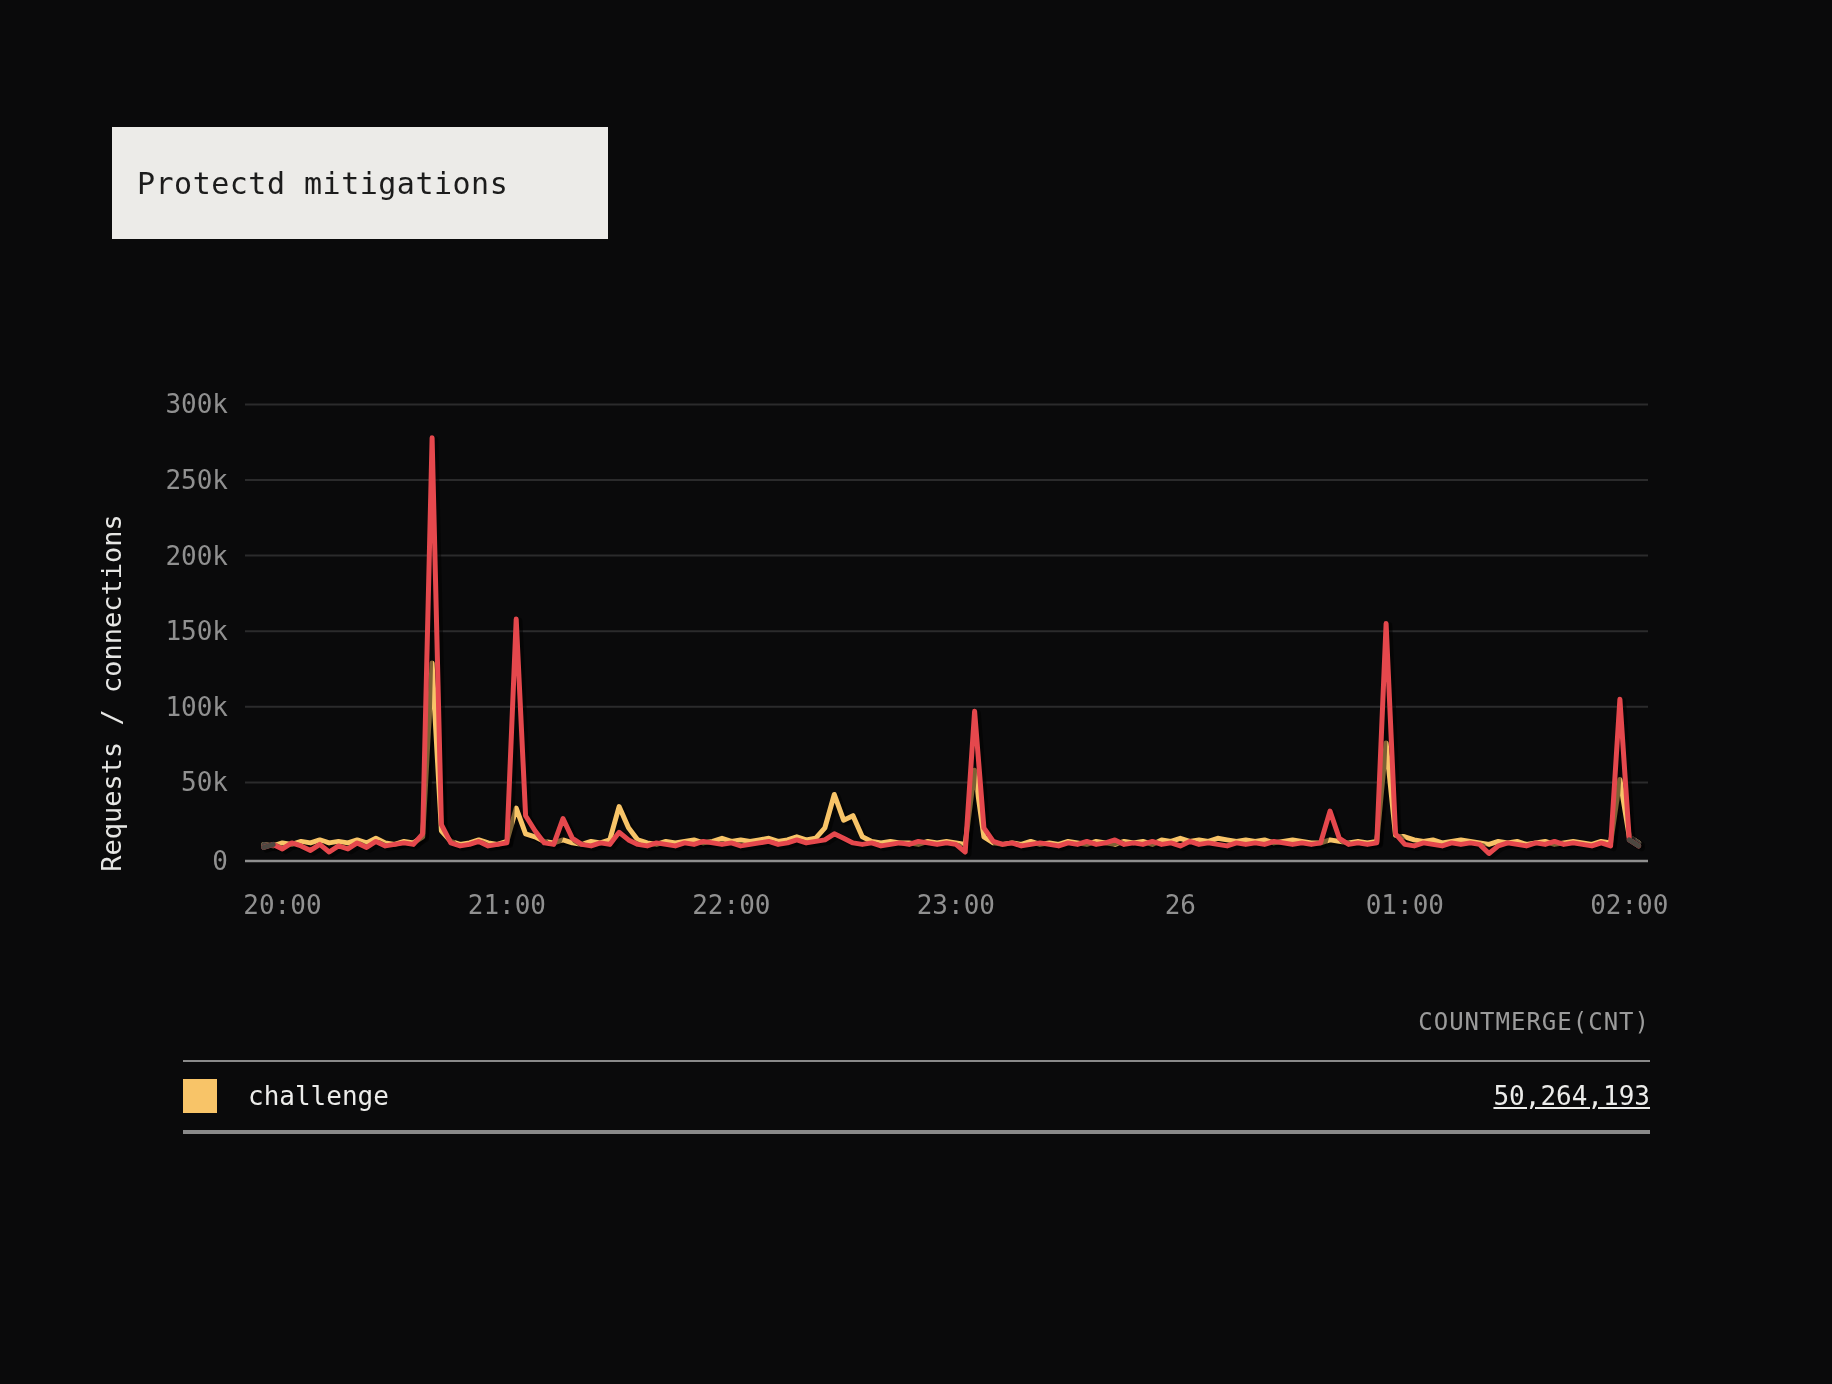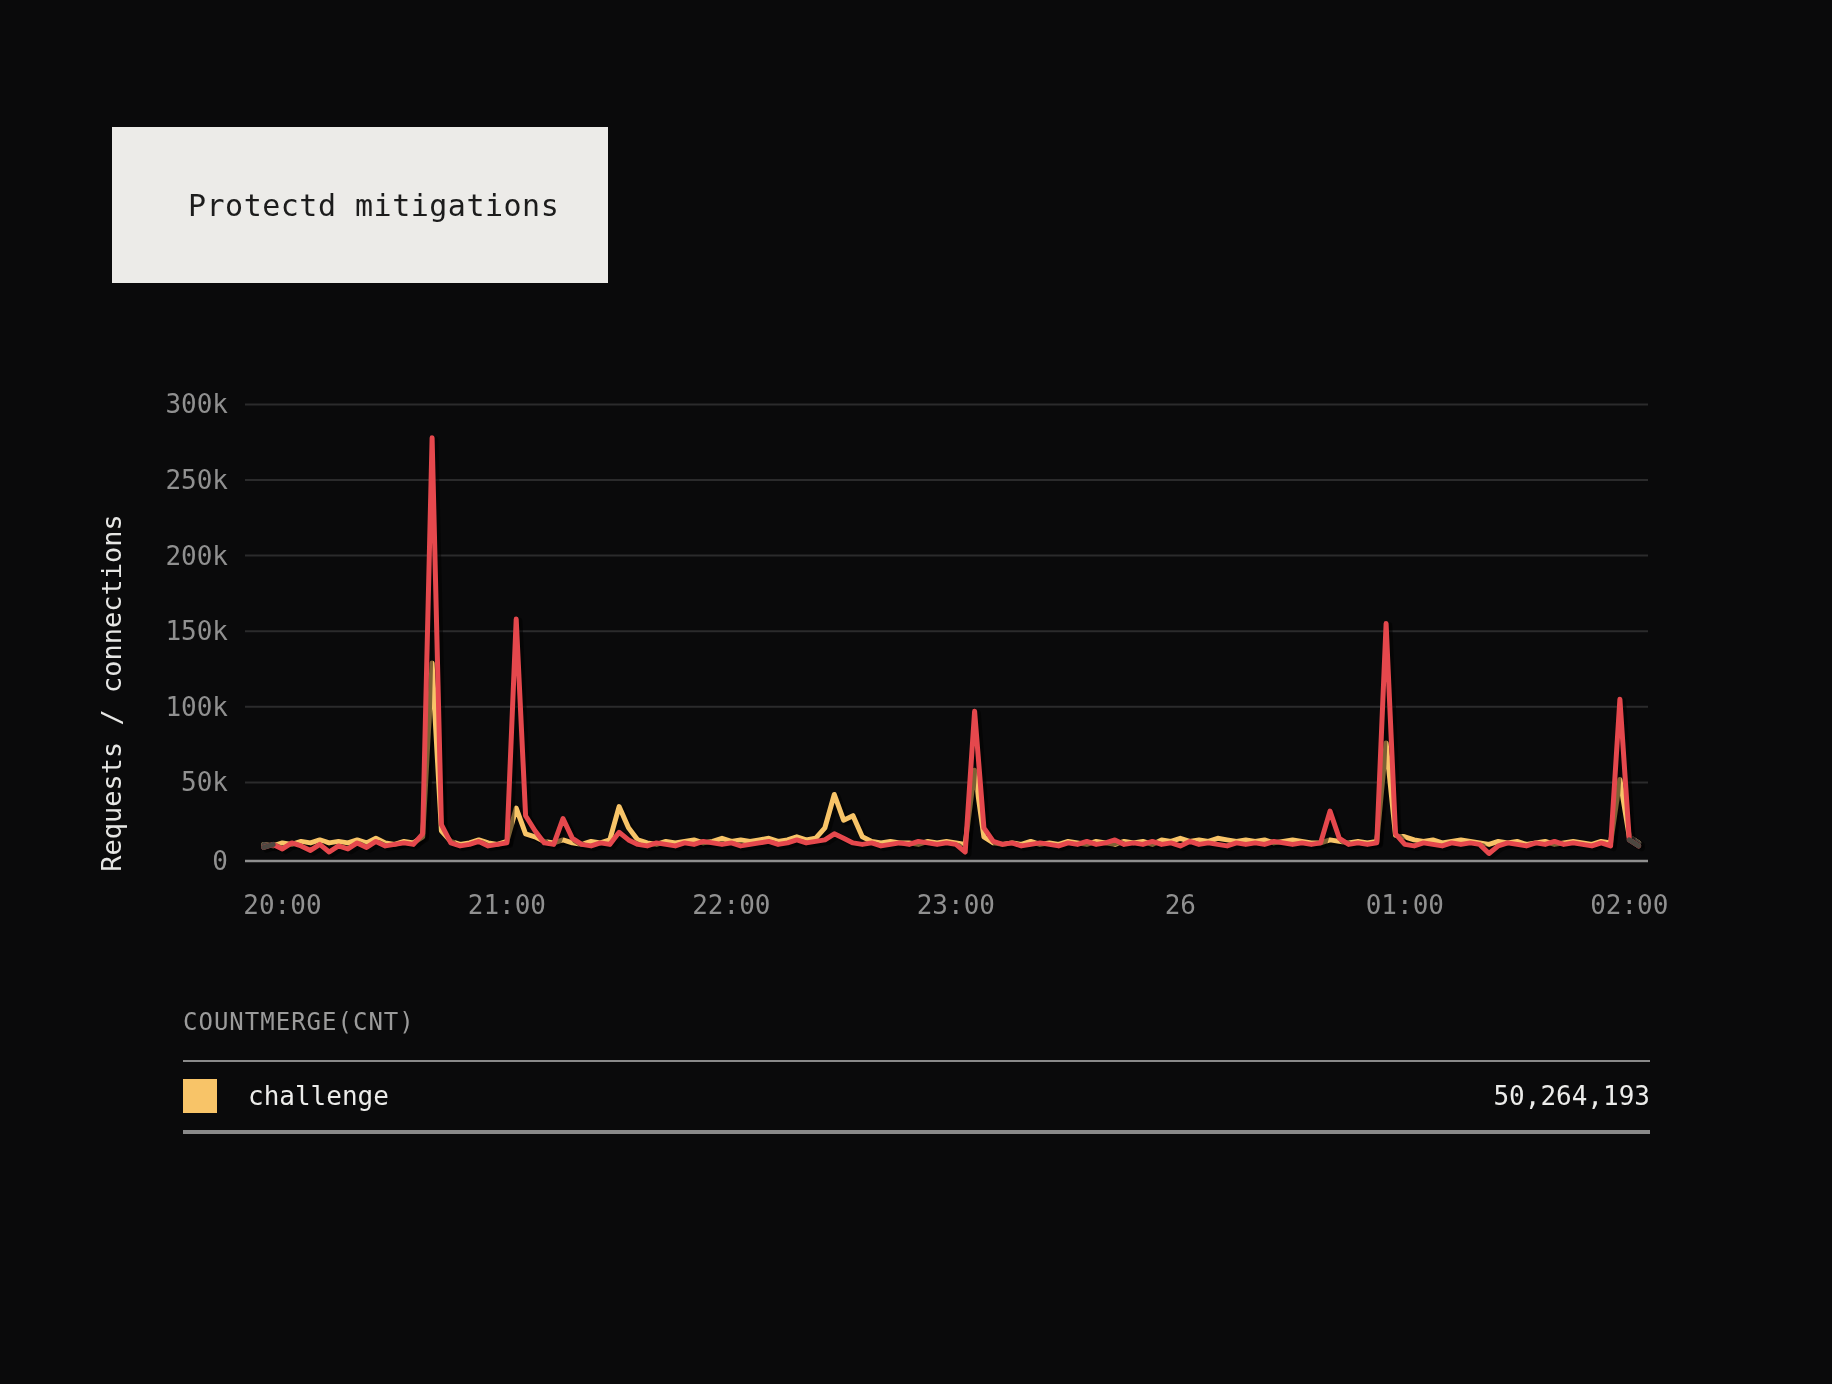--- a/index.html
+++ b/index.html
@@ -3,49 +3,49 @@
 <meta charset="utf-8">
 <style>
   html,body{margin:0;padding:0;}
   body{
     width:1832px;height:1384px;
     background:#0A0A0B;
     font-family:"DejaVu Sans Mono","Liberation Mono",monospace;
     position:relative;overflow:hidden;
   }
   .title-card{
-    position:absolute;left:112px;top:127px;width:496px;height:156px;
+    position:absolute;left:112px;top:127px;width:496px;height:112px;
     background:#ECEBE8;display:flex;align-items:center;box-sizing:border-box;
-    padding-left:76px;
+    padding-left:25px;
   }
   .title-card span{
     font-size:30px;color:#1C1C1C;letter-spacing:0.5px;
   }
   .y-axis-title{
     position:absolute;left:-88px;top:678px;width:400px;height:30px;
     transform:rotate(-90deg);
     text-align:center;line-height:30px;
     font-size:27px;color:#E6E6E4;white-space:nowrap;
   }
   #chart-svg{position:absolute;left:0;top:0;}
   #chart-svg text{font-family:"DejaVu Sans Mono","Liberation Mono",monospace;}
   .legend{
     position:absolute;left:183px;top:1008px;width:1467px;
   }
   .legend-header{
-    height:52px;display:flex;align-items:flex-start;justify-content:flex-start;
+    height:52px;display:flex;align-items:flex-start;justify-content:flex-end;
     font-size:24px;color:#9B9B9B;letter-spacing:1px;
   }
   .divider{height:2px;background:#8A8A8A;}
   .legend-row{
     height:68px;display:flex;align-items:center;justify-content:center;
   }
   .swatch{width:34px;height:34px;display:inline-block;margin-right:31px;flex:none;}
   .legend-label{font-size:26px;color:#ECECEA;}
-  .legend-value{margin-left:auto;font-size:26px;color:#ECECEA;}
+  .legend-value{margin-left:auto;font-size:26px;color:#ECECEA;text-decoration:underline;}
 </style>
 </head>
 <body>
 
 <div>
 
   <div class="title-card">
     <span>Protectd mitigations</span>
   </div>
 

